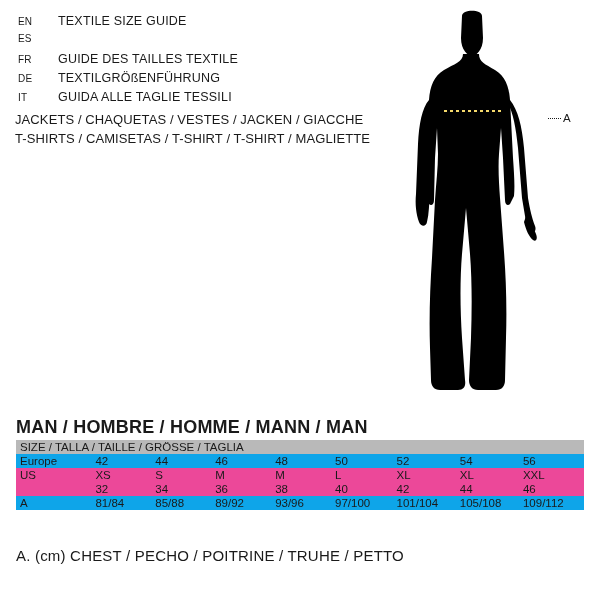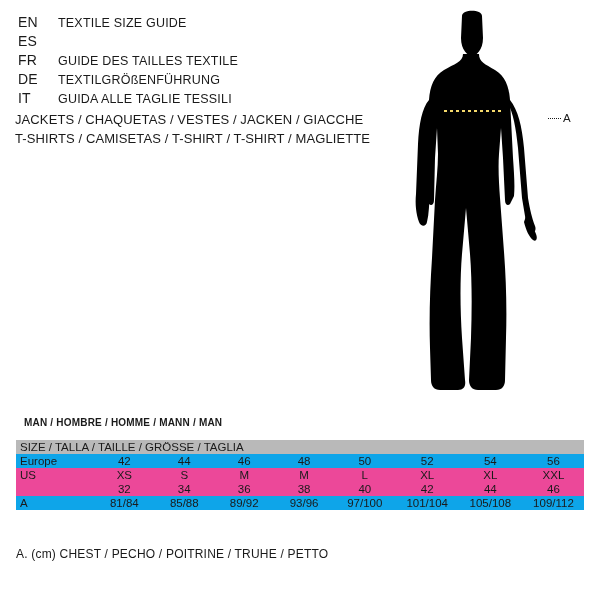--- a/index.html
+++ b/index.html
@@ -31,21 +31,21 @@
   .lang-row {
     display: flex;
     align-items: baseline;
     height: 19px;
     font-size: 12.5px;
     letter-spacing: .2px;
   }
   .lang-code {
     width: 40px;
     flex: 0 0 40px;
-    font-size: 14px;
+    font-size: 10px;
   }
   .lang-text {
     flex: 1 1 auto;
     white-space: nowrap;
   }
 
   
   .garment-block {
     position: absolute;
     left: 15px;
@@ -78,23 +78,23 @@
     position: absolute;
     left: 148px;
     top: 110px;
     width: 13px;
     border-top: 1.5px dotted #1a1a1a;
   }
 
   
   .man-heading {
     position: absolute;
-    left: 24px;
+    left: 16px;
     top: 417px;
-    font-size: 10px;
+    font-size: 18px;
     font-weight: bold;
     letter-spacing: .2px;
   }
 
   
   table.size-table {
     position: absolute;
     left: 16px;
     top: 440px;
     width: 568px;
@@ -116,33 +116,33 @@
   }
   .row-plain td {
     background: #0ea5e9;
   }
   .col-label {
     width: 86px;
     padding-left: 4px !important;
   }
   .cell {
     width: 68px;
-    text-align: center;
+    text-align: left;
     padding-left: 2px !important;
     margin-top: 16px;
   }
   .head-label {
     padding-left: 4px !important;
   }
 
   .footnote {
     position: absolute;
     left: 16px;
     top: 547px;
-    font-size: 12px;
+    font-size: 15px;
     letter-spacing: .2px;
   }
 </style>
 </head>
 <body>
 
 <div class="page">
 
   <div class="lang-block">
     <div class="lang-row">

